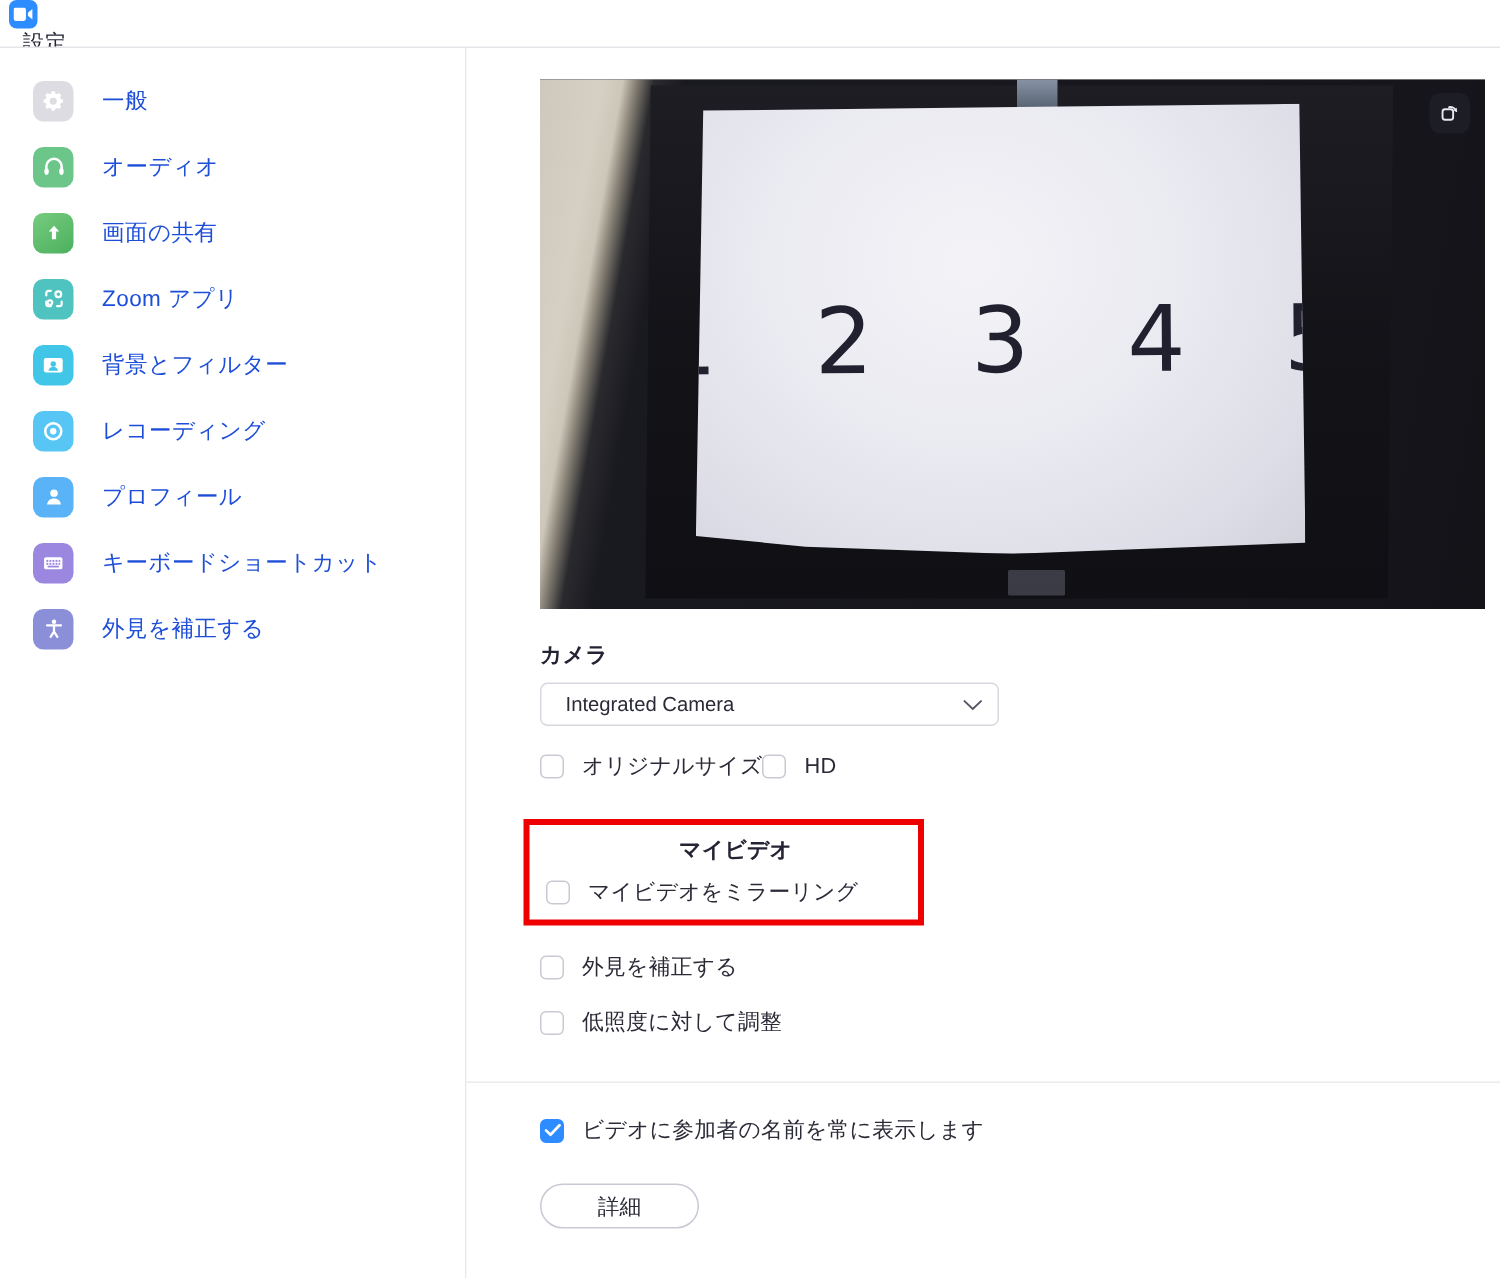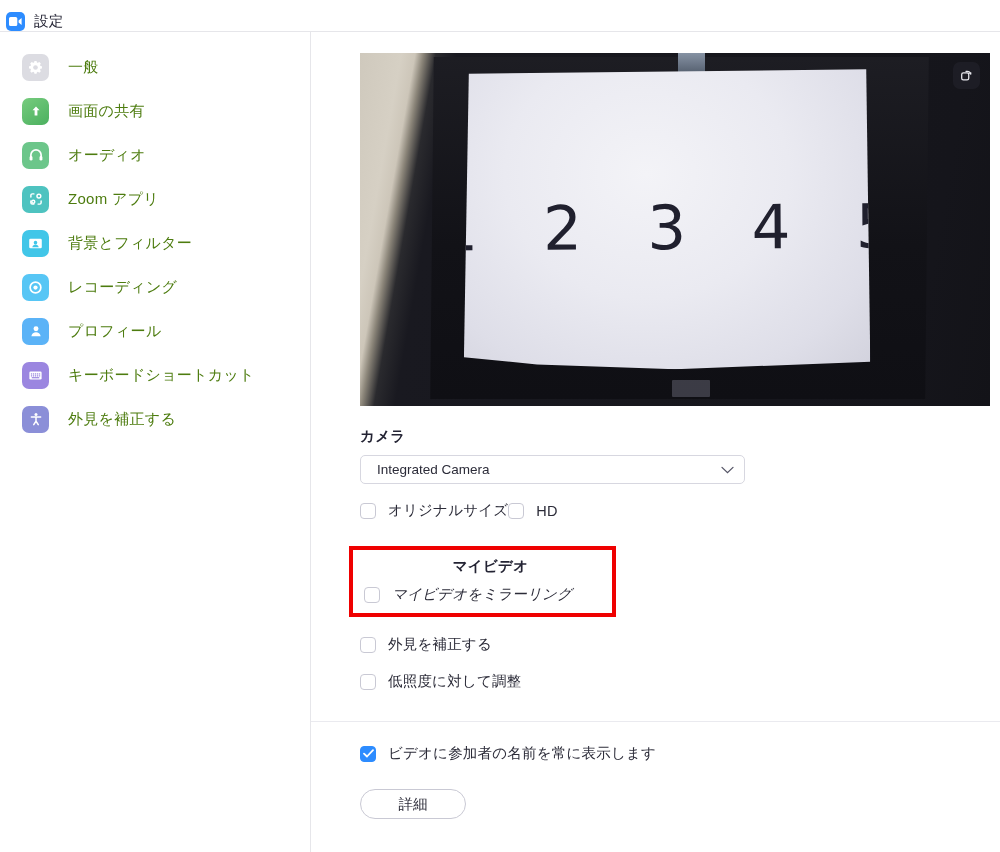--- a/index.html
+++ b/index.html
@@ -13,24 +13,25 @@
     font-family: "Liberation Sans", "DejaVu Sans", sans-serif;
     color: #1a1a1a;
     overflow: hidden;
     position: relative;
   }
 
   
   .titlebar {
     height: 31px;
     display: flex;
-    align-items: flex-end;
+    align-items: flex-start;
     padding-left: 6px;
     background: #ffffff;
     box-sizing: border-box;
+    flex-direction: column;
   }
   .zoom-logo {
     width: 19px;
     height: 19px;
     border-radius: 5px;
     background: #2d8cff;
     display: flex;
     align-items: center;
     justify-content: center;
     flex: none;
@@ -81,21 +82,21 @@
     border-radius: 7px;
     flex: none;
     display: flex;
     align-items: center;
     justify-content: center;
   }
   .nav-item.selected .nav-icon { background: transparent; }
   .nav-label {
     margin-left: 19px;
     font-size: 15px;
-    color: #4d7c0f;
+    color: #1d4ed8;
     letter-spacing: .3px;
     white-space: nowrap;
   }
   .nav-icon svg { display: block; }
 
   
   .main {
     flex: 1;
     position: relative;
     background: #ffffff;
@@ -189,21 +190,21 @@
   
   .section-label {
     font-size: 14.5px;
     font-weight: bold;
     color: #232333;
     letter-spacing: .3px;
   }
   .camera-block { margin-top: 21px; }
   .select-box {
     margin-top: 9px;
-    width: 385px;
+    width: 306px;
     height: 29px;
     border: 1px solid #d7d7e0;
     border-radius: 5px;
     box-sizing: border-box;
     display: flex;
     align-items: center;
     padding: 0 10px 0 16px;
     font-size: 13.5px;
     color: #2b2b38;
     background: #ffffff;
@@ -252,21 +253,21 @@
     position: relative;
     margin-top: 26px;
     width: 267px;
     padding: 7px 0 9px 4px;
     box-sizing: border-box;
     border: 4px solid #ef0000;
     margin-left: -11px;
   }
   .myvideo-group .cb-row { margin-top: 9px; }
   .myvideo-group .section-label { margin-left: 12px; text-align: center; }
-  .myvideo-group .cb-row { margin-left: 7px; font-style: italic; }
+  .myvideo-group .cb-row { margin-left: 7px; }
 
   .below-group { margin-top: 14px; }
   .below-group .cb-row { margin-top: 18px; }
 
   .divider {
     margin-top: 30px;
     width: 951px;
     height: 1px;
     background: #eaeaef;
     margin-left: -49px;
@@ -312,37 +313,37 @@
         <svg width="15" height="15" viewBox="0 0 20 20">
             <path fill="#fff" d="M11.4 1.2h-2.8l-.5 2a6.3 6.3 0 0 0-1.3.6L4.9 2.7 2.9 4.7l1.1 1.9a6.3 6.3 0 0 0-.6 1.3l-2 .5v2.8l2 .5c.15.46.35.9.6 1.3l-1.1 1.9 2 2 1.9-1.1c.4.25.84.45 1.3.6l.5 2h2.8l.5-2c.46-.15.9-.35 1.3-.6l1.9 1.1 2-2-1.1-1.9c.25-.4.45-.84.6-1.3l2-.5V8.4l-2-.5a6.3 6.3 0 0 0-.6-1.3l1.1-1.9-2-2-1.9 1.1a6.3 6.3 0 0 0-1.3-.6z"></path>
             <circle cx="10" cy="10" r="3.1" fill="#dcdce2"></circle>
           </svg>
       </span>
       <span class="nav-label">一般</span>
     </div>
 
 
     <div class="nav-item">
-      <span class="nav-icon" style="background:linear-gradient(145deg,#77cc7e,#4bb05f)">
-        <svg width="14" height="14" viewBox="0 0 20 20">
-            <path d="M10 3.5 15 9h-3v7.5H8V9H5z" fill="#fff"></path>
-          </svg>
-      </span>
-      <span class="nav-label">画面の共有</span>
-    </div>
-
-    <div class="nav-item">
       <span class="nav-icon" style="background:#6cc68a">
         <svg width="16" height="16" viewBox="0 0 20 20">
             <path d="M3.6 13V10a6.4 6.4 0 0 1 12.8 0v3" fill="none" stroke="#fff" stroke-width="2.1"></path>
             <rect x="2" y="11.4" width="3.6" height="5.6" rx="1.8" fill="#fff"></rect>
             <rect x="14.4" y="11.4" width="3.6" height="5.6" rx="1.8" fill="#fff"></rect>
           </svg>
       </span>
       <span class="nav-label">オーディオ</span>
+    </div>
+
+    <div class="nav-item">
+      <span class="nav-icon" style="background:linear-gradient(145deg,#77cc7e,#4bb05f)">
+        <svg width="14" height="14" viewBox="0 0 20 20">
+            <path d="M10 3.5 15 9h-3v7.5H8V9H5z" fill="#fff"></path>
+          </svg>
+      </span>
+      <span class="nav-label">画面の共有</span>
     </div>
 
 
     <div class="nav-item">
       <span class="nav-icon" style="background:#4ec3c0">
         <svg width="16" height="16" viewBox="0 0 20 20">
             <path d="M7.4 3.6H5.4A1.8 1.8 0 0 0 3.6 5.4v2M3.6 12.6v2a1.8 1.8 0 0 0 1.8 1.8h2M12.6 16.4h2a1.8 1.8 0 0 0 1.8-1.8v-2" fill="none" stroke="#fff" stroke-width="1.8" stroke-linecap="round"></path>
             <circle cx="13.6" cy="6.4" r="2.4" fill="none" stroke="#fff" stroke-width="1.8"></circle>
             <circle cx="6.6" cy="13.4" r="1.9" fill="none" stroke="#fff" stroke-width="1.8"></circle>
           </svg>

